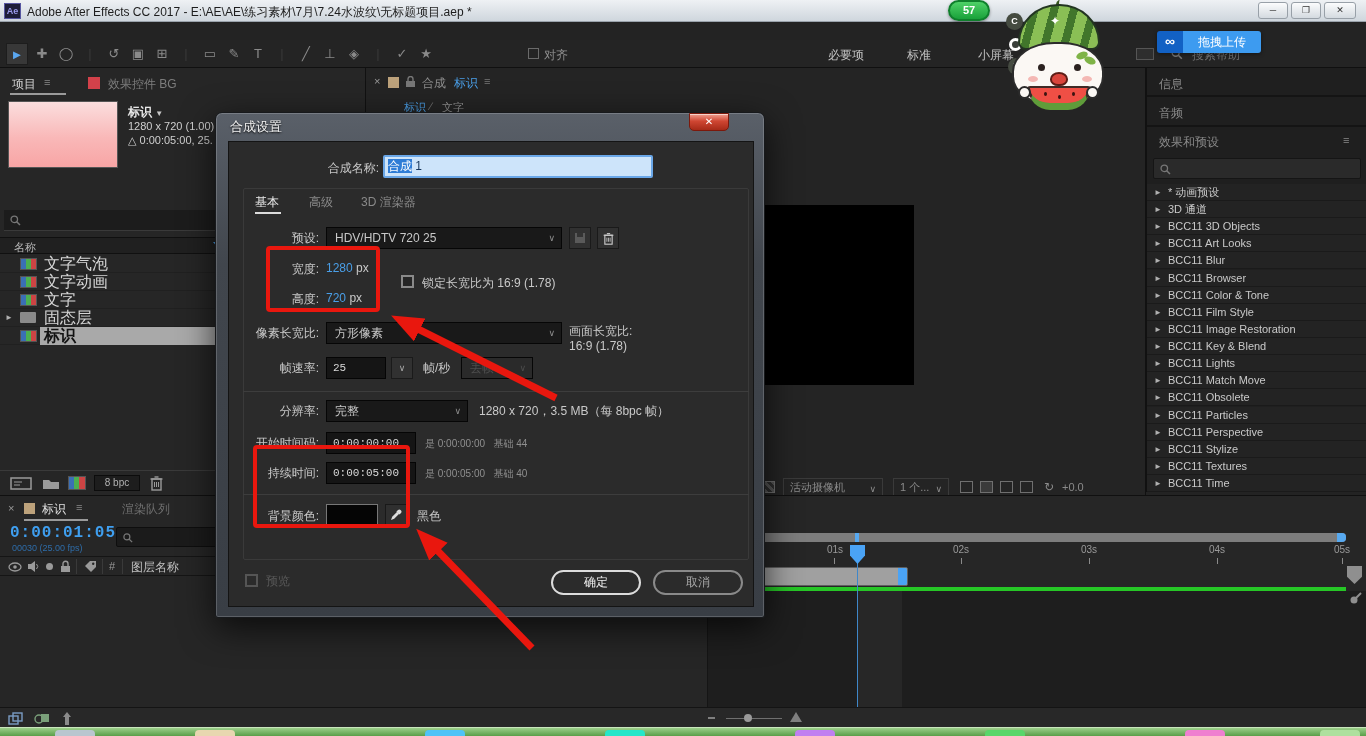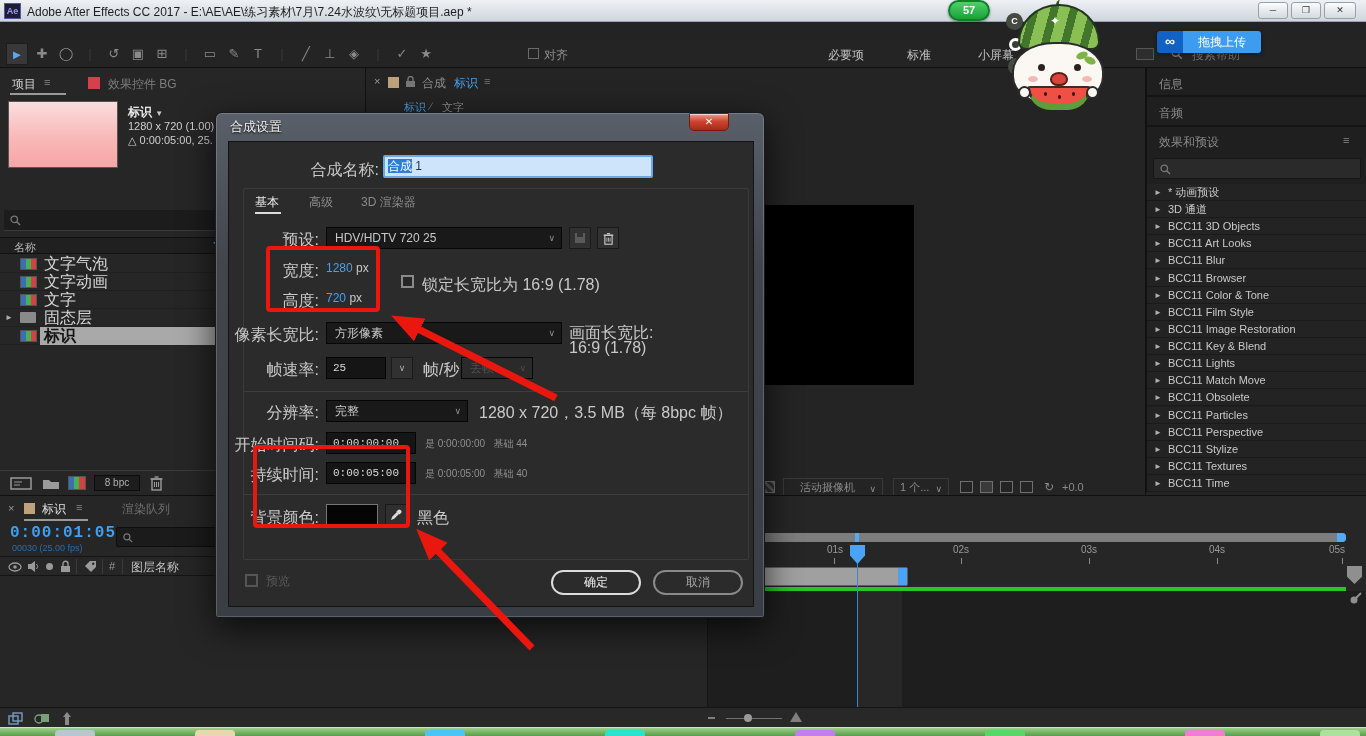--- a/index.html
+++ b/index.html
@@ -1,21 +1,21 @@
 <!DOCTYPE html>
 <html><head>
 <meta charset="utf-8">
 <style>
   *{margin:0;padding:0;box-sizing:border-box}
   html,body{width:1366px;height:736px;overflow:hidden;background:#000;font-family:"Liberation Sans","DejaVu Sans",sans-serif}
   #app{position:relative;width:1366px;height:736px;background:#232323;overflow:hidden}
   .abs{position:absolute}
   .txt{position:absolute;white-space:nowrap}
   .pre{white-space:pre}
-  .lbl{position:absolute;color:#c9c9c9;font-size:16px;white-space:nowrap}
+  .lbl{position:absolute;color:#c9c9c9;font-size:12px;white-space:nowrap}
   .rlab{text-align:right}
   .in{position:absolute;background:#151515;border:1px solid #050505;color:#d8d8d8;font-family:"Liberation Mono","DejaVu Sans Mono",monospace;font-size:11px;line-height:20px;padding-left:6px}
   .dd{position:absolute;background:#191919;border:1px solid #060606;color:#c8c8c8;font-size:12px;line-height:20px;padding-left:8px}
   .chev{position:absolute;right:6px;top:0;color:#8f8f8f;font-size:9px;line-height:20px}
   .blue{color:#4a9fe8}
   .dim{color:#8f8f8f}
   .icnbtn{position:absolute;background:#313131;border:1px solid #1a1a1a;display:flex;align-items:center;justify-content:center}
   .fx-row{position:absolute;left:0;width:100%;height:17px;background:#232323;border-bottom:1px solid #1a1a1a;line-height:17px}
   .fx-exp{position:absolute;left:7px;top:0;font-size:8px;color:#b0b0b0}
   .fx-label{position:absolute;left:21px;top:0;font-size:11px;color:#c9c9c9}
@@ -152,21 +152,21 @@
     <span class="txt" style="left:118px;top:7px;font-size:11px;color:#777">≡</span>
     <span class="txt" style="left:38px;top:32px;font-size:11px;color:#4a9fe8">标识</span>
     <span class="txt" style="left:64px;top:32px;font-size:11px;color:#777">∕</span>
     <span class="txt" style="left:76px;top:32px;font-size:11px;color:#8f8f8f">文字</span>
 
     <div class="abs" style="left:394px;top:137px;width:154px;height:180px;background:#000"></div>
 
     <div class="abs" style="left:0;top:410px;width:780px;height:19px">
       <div class="abs" style="left:379px;top:3px;width:12px;height:12px;border:1px solid #6f6f6f"></div>
       <div class="abs" style="left:397px;top:3px;width:12px;height:12px;border:1px solid #6f6f6f;background:repeating-linear-gradient(45deg,#555 0 3px,#2e2e2e 3px 6px)"></div>
-      <div class="abs" style="left:417px;top:0;width:100px;height:19px;border:1px solid #3a3a3a;color:#8a8a8a;font-size:11px;line-height:17px;padding-left:16px"><span>活动摄像机</span><span class="chev">∨</span></div>
+      <div class="abs" style="left:417px;top:0;width:100px;height:19px;border:1px solid #3a3a3a;color:#8a8a8a;font-size:11px;line-height:17px;padding-left:6px"><span>活动摄像机</span><span class="chev">∨</span></div>
       <div class="abs" style="left:527px;top:0;width:56px;height:19px;border:1px solid #3a3a3a;color:#8a8a8a;font-size:11px;line-height:17px;padding-left:6px"><span>1 个...</span><span class="chev">∨</span></div>
       <div class="abs" style="left:594px;top:3px;width:13px;height:12px;border:1px solid #6f6f6f"></div>
       <div class="abs" style="left:614px;top:3px;width:13px;height:12px;border:1px solid #6f6f6f;background:#3a3a3a"></div>
       <div class="abs" style="left:634px;top:3px;width:13px;height:12px;border:1px solid #6f6f6f"></div>
       <div class="abs" style="left:654px;top:3px;width:13px;height:12px;border:1px solid #6f6f6f"></div>
       <span class="txt" style="left:678px;top:2px;font-size:12px;color:#8a8a8a">↻</span>
       <span class="txt" style="left:696px;top:3px;font-size:11px;color:#8a8a8a">+0.0</span>
     </div>
   </div>
 
@@ -300,21 +300,21 @@
     <div class="sep" style="left:707px;top:0;height:232px;background:#151515"></div>
 
     <div class="abs" style="left:760px;top:37px;width:586px;height:9px;background:#7d7d7d;border-radius:4px"></div>
     <div class="abs" style="left:855px;top:37px;width:4px;height:9px;background:#57a9f0"></div>
     <div class="abs" style="left:1337px;top:37px;width:9px;height:9px;background:#57a9f0;border-radius:0 4px 4px 0"></div>
 
     <span class="txt" style="left:822px;top:48px;width:26px;text-align:center;font-size:10px;color:#9a9a9a">01s</span>
     <span class="txt" style="left:948px;top:48px;width:26px;text-align:center;font-size:10px;color:#9a9a9a">02s</span>
     <span class="txt" style="left:1076px;top:48px;width:26px;text-align:center;font-size:10px;color:#9a9a9a">03s</span>
     <span class="txt" style="left:1204px;top:48px;width:26px;text-align:center;font-size:10px;color:#9a9a9a">04s</span>
-    <span class="txt" style="left:1329px;top:48px;width:26px;font-size:10px;color:#9a9a9a">05s</span>
+    <span class="txt" style="left:1329px;top:48px;width:26px;text-align:center;font-size:10px;color:#9a9a9a">05s</span>
     <div class="abs" style="left:834px;top:62px;width:1px;height:6px;background:#8a8a8a"></div>
     <div class="abs" style="left:961px;top:62px;width:1px;height:6px;background:#8a8a8a"></div>
     <div class="abs" style="left:1089px;top:62px;width:1px;height:6px;background:#8a8a8a"></div>
     <div class="abs" style="left:1217px;top:62px;width:1px;height:6px;background:#8a8a8a"></div>
     <div class="abs" style="left:1342px;top:62px;width:1px;height:6px;background:#8a8a8a"></div>
 
     <div class="abs" style="left:857px;top:52px;width:1px;height:159px;background:#3f87c9;z-index:3"></div>
     <div class="abs" style="left:850px;top:49px;width:15px;height:19px;background:#4aa3f5;clip-path:polygon(0 0,100% 0,100% 55%,50% 100%,0 55%);z-index:4"></div>
 
     <div class="abs" style="left:760px;top:71px;width:148px;height:19px;background:#a0a0a0;border:1px solid #5f5f5f;border-radius:2px">

